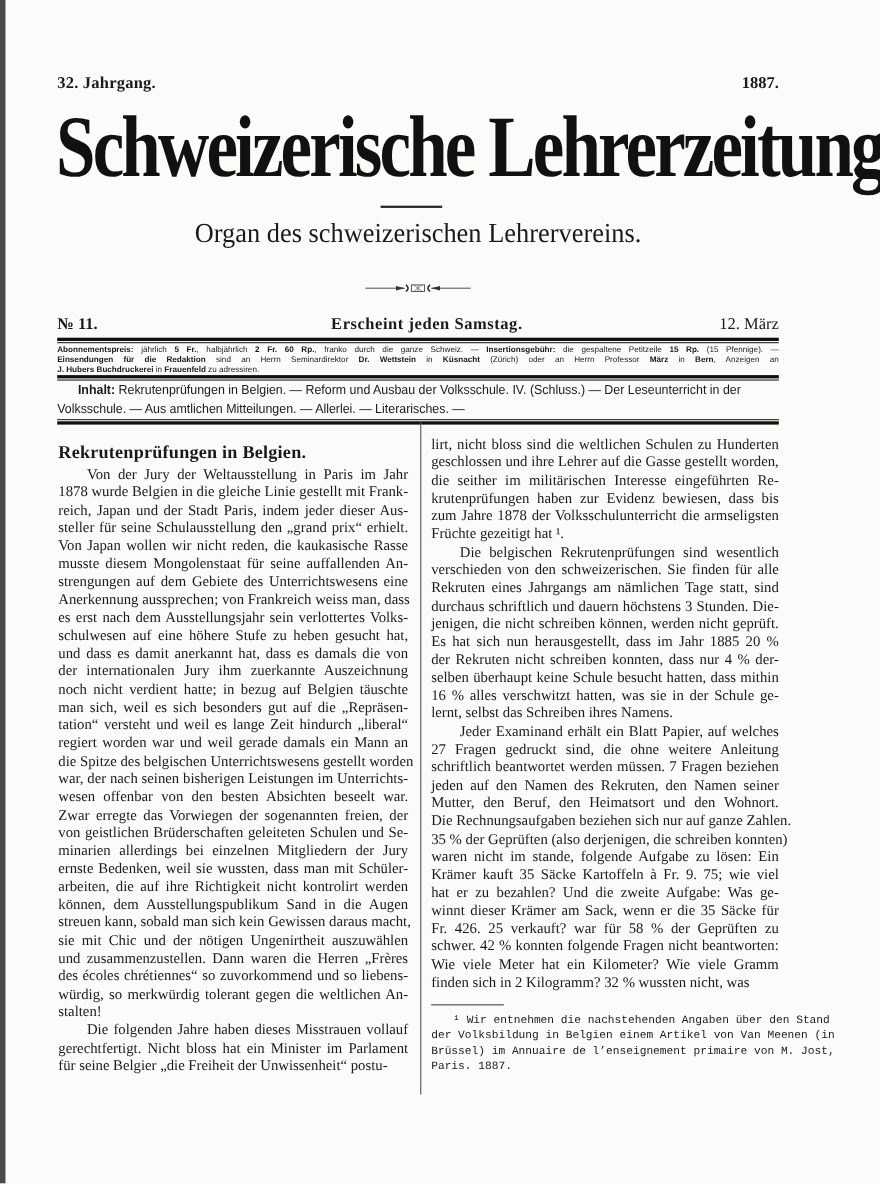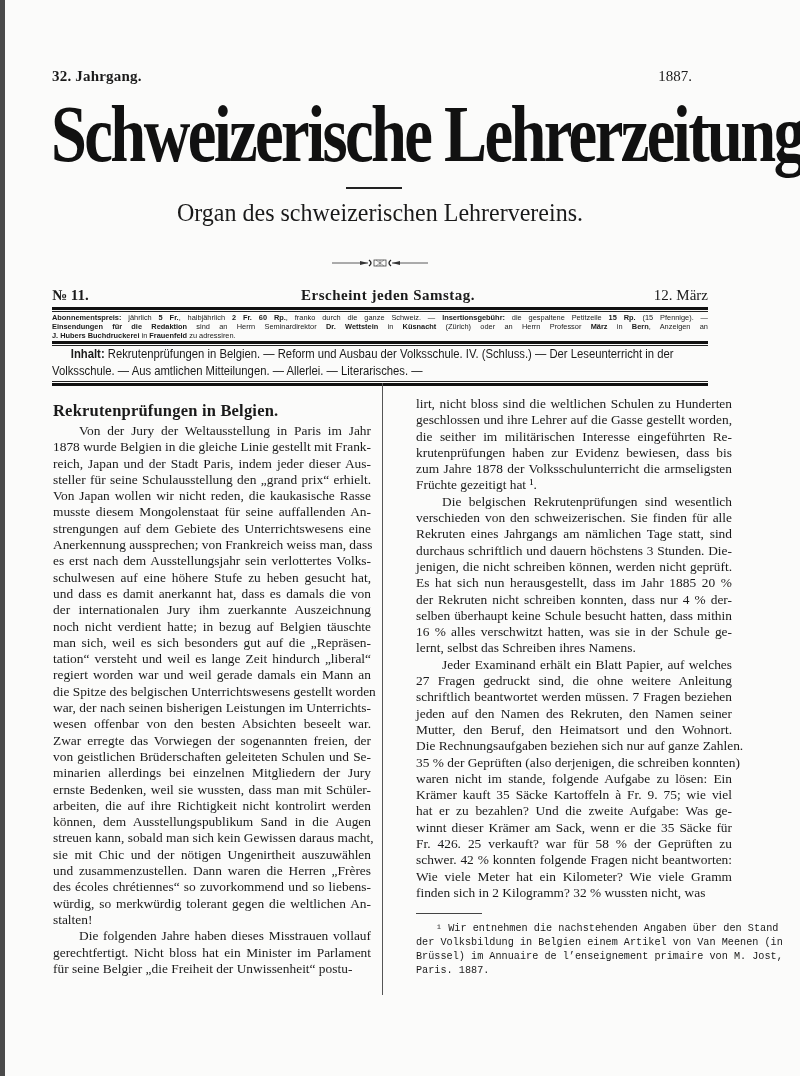--- a/index.html
+++ b/index.html
@@ -38,22 +38,22 @@
     }
     .volume {
       position: absolute;
       left: 0; top: 0;
       font-weight: bold;
       font-size: 15px;
       letter-spacing: 0.2px;
     }
     .year {
       position: absolute;
-      right: 16px; top: 0;
-      font-weight: normal;
+      right: 0; top: 0;
+      font-weight: bold;
       font-size: 15px;
     }
     .title {
       position: absolute;
       top: 92px;
       left: -1px;
       width: 660px;
       text-align: center;
       font-family: "Liberation Serif", "DejaVu Serif", serif;
       font-weight: bold;
@@ -172,21 +172,20 @@
       left: 330px;
       width: 1px;
       height: 612px;
       background: #555;
     }
     .col-right {
       position: absolute;
       top: 396px;
       left: 340px;
       width: 316px;
-      margin-left: 24px;
     }
     .article-title {
       font-size: 16.5px;
       font-weight: bold;
       text-align: left;
       line-height: 22px;
       margin: 0 0 1px 0;
       letter-spacing: 0.2px;
     }
     .body-text {

